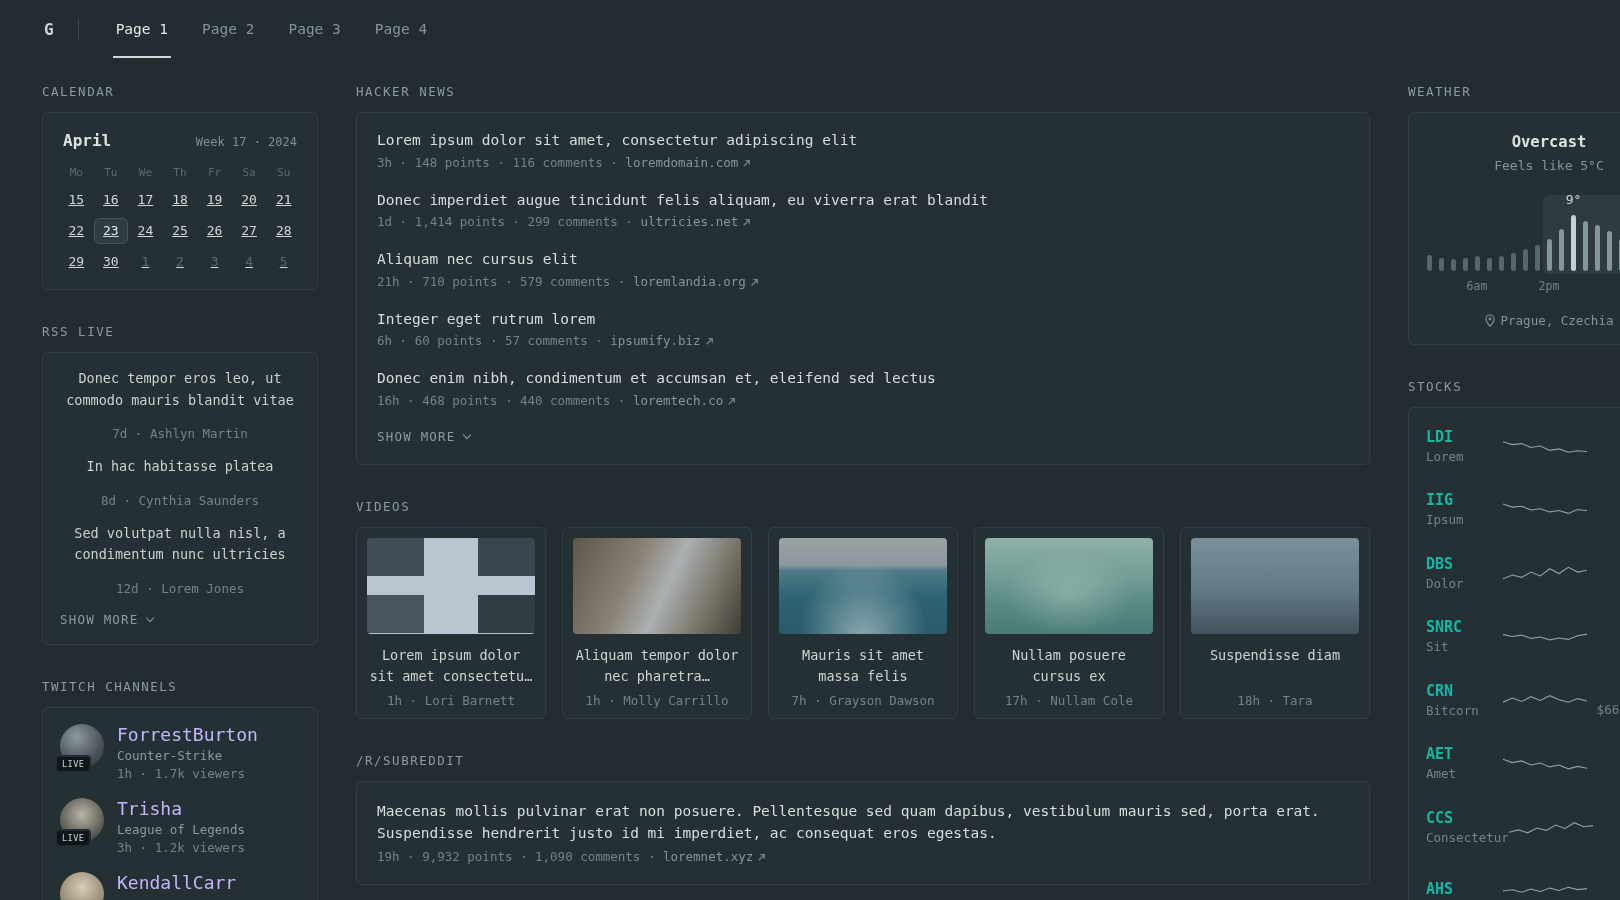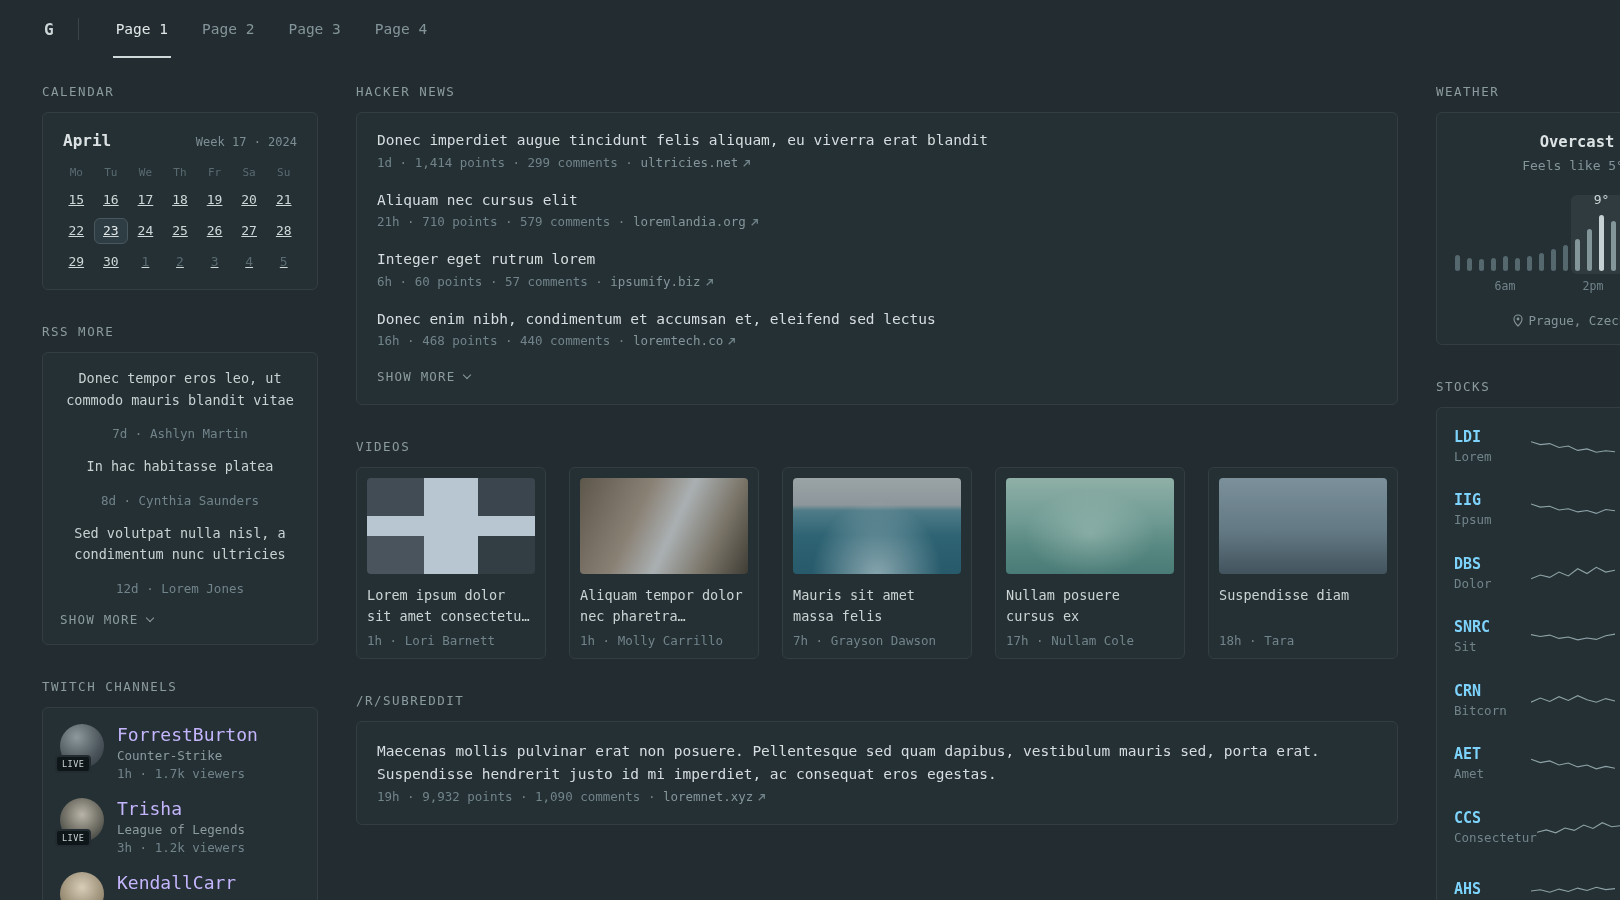--- a/index.html
+++ b/index.html
@@ -64,21 +64,21 @@
 
   
   .hn-card { padding:18px 20px 20px; }
   .hn-item { margin-bottom:21px; }
   .hn-item:last-of-type { margin-bottom:0; }
   .hn-title { font-size:14.5px; color:#d6dde0; cursor:pointer; line-height:1.35; }
   .hn-meta { font-size:12.5px; color:#71848a; margin-top:4px; }
   .hn-domain { color:#84969b; cursor:pointer; }
 
   
-  .video-row { display:flex; gap:23px; overflow:hidden; }
+  .video-row { display:flex; gap:16px; overflow:hidden;text-align:center; }
   .v-card { flex:0 0 190px; width:190px; padding:10px; cursor:pointer; }
   .v-thumb { width:100%; height:96px; border-radius:4px; background-repeat:no-repeat; }
   .th1 { background-color:#b7c6d1;
          background-image:linear-gradient(#414c55,#414c55),linear-gradient(#3a454d,#3a454d),linear-gradient(#49545c,#49545c),linear-gradient(#333d44,#333d44);
          background-size:34% 40%;
          background-position:0 0,100% 0,0 100%,100% 100%; }
   .th2 { background-image:linear-gradient(115deg,#5d564b 0%,#8a8175 35%,#aab0b2 55%,#7a7468 78%,#3f3d35 100%); }
   .th3 { background-image:radial-gradient(ellipse at 50% 105%, rgba(220,232,232,0.55), transparent 55%),
          linear-gradient(180deg,#9aa3a6 0%,#8d979b 28%,#4f7c88 34%,#2f6474 60%,#275a6b 100%); }
   .th4 { background-image:radial-gradient(ellipse at 50% 58%, rgba(230,240,235,0.28), transparent 55%),
@@ -100,21 +100,21 @@
   .wx-peak { position:absolute; bottom:64px; transform:translateX(-50%); font-size:13px; color:#ccd6d7; }
   .wx-times { position:relative; height:14px; margin-top:8px; width:245px; margin-left:auto; margin-right:auto; }
   .wx-times span { position:absolute; transform:translateX(-50%); font-size:11.5px; color:#71848a; }
   .wx-loc { display:flex; align-items:center; justify-content:center; gap:6px; margin-top:20px; font-size:12.5px; color:#84959a; }
   .pin { width:10px; height:13px; }
 
   
   .st-card { padding:6px 17px; }
   .st-row { display:flex; align-items:center; justify-content:space-between; height:63.5px; cursor:pointer; }
   .st-left { width:86px; }
-  .st-sym { font-size:15px; font-weight:600; color:#7dd3fc; }
+  .st-sym { font-size:15px; font-weight:600; color:#14b8a6; }
   .st-name { font-size:12.5px; color:#71848a; margin-top:3px; }
   .spark { width:84px; height:30px; flex:none; }
   .spark polyline { fill:none; stroke:#8ea3a7; stroke-width:1.1; }
   .st-right { width:96px; text-align:right; }
   .st-pct { font-size:13.5px; color:#ccd7d8; }
   .st-pct.neg { color:#dd6a58; }
   .st-price { font-size:12.5px; color:#71848a; margin-top:3px; }
 </style>
 </head>
 <body>
@@ -172,21 +172,21 @@
             <div class="cell dim">1</div>
             <div class="cell dim">2</div>
             <div class="cell dim">3</div>
             <div class="cell dim">4</div>
             <div class="cell dim">5</div>
           </div>
         </div>
       </section>
 
       <section>
-        <h2 class="sec">RSS MORE</h2>
+        <h2 class="sec">RSS LIVE</h2>
         <div class="card rss-card">
           <div class="rss-item">
             <div class="rss-title">Donec tempor eros leo, ut commodo mauris blandit vitae</div>
             <div class="rss-meta">7d · Ashlyn Martin</div>
           </div>
           <div class="rss-item">
             <div class="rss-title">In hac habitasse platea</div>
             <div class="rss-meta">8d · Cynthia Saunders</div>
           </div>
           <div class="rss-item">
@@ -239,20 +239,29 @@
         </div>
       </section>
     </div>
 
     <div class="col">
 
       <section>
         <h2 class="sec">HACKER NEWS</h2>
         <div class="card hn-card">
 
+          <div class="hn-item">
+            <div class="hn-title">Lorem ipsum dolor sit amet, consectetur adipiscing elit</div>
+            <div class="hn-meta">
+              <span>3h · 148 points · 116 comments ·</span>
+              <span class="hn-domain">loremdomain.com</span><svg class="ext" viewBox="0 0 8 8">
+                  <path d="M1.5 6.5 L6.5 1.5 M3 1.5 H6.5 V5"></path>
+                </svg>
+            </div>
+          </div>
 
           <div class="hn-item">
             <div class="hn-title">Donec imperdiet augue tincidunt felis aliquam, eu viverra erat blandit</div>
             <div class="hn-meta">
               <span>1d · 1,414 points · 299 comments ·</span>
               <span class="hn-domain">ultricies.net</span><svg class="ext" viewBox="0 0 8 8">
                   <path d="M1.5 6.5 L6.5 1.5 M3 1.5 H6.5 V5"></path>
                 </svg>
             </div>
           </div>
@@ -368,21 +377,21 @@
                 <div class="wx-bar in-hl" style="height: 46px;"></div>
                 <div class="wx-bar in-hl" style="height: 40px;"></div>
                 <div class="wx-bar in-hl" style="height: 32px;"></div>
                 <div class="wx-bar in-hl" style="height: 26px;"></div>
                 <div class="wx-bar" style="height: 22px;"></div>
                 <div class="wx-peak" style="left: 146.5px;">9°</div>
               </div>
           </div>
           <div class="wx-times">
             <span style="left:50px">6am</span>
-            <span style="left:138px">2pm</span>
+            <span style="left:122px">2pm</span>
             <span style="left:222px">10pm</span>
           </div>
           <div class="wx-loc">
             <svg class="pin" viewBox="0 0 10 13">
                 <path d="M5 12C5 12 1 8.1 1 5a4 4 0 1 1 8 0C9 8.1 5 12 5 12Z" fill="none" stroke="#84959a" stroke-width="1.1"></path>
                 <circle cx="5" cy="5" r="1.4" fill="#84959a"></circle>
               </svg>
             <span>Prague, Czechia</span>
           </div>
         </div>

